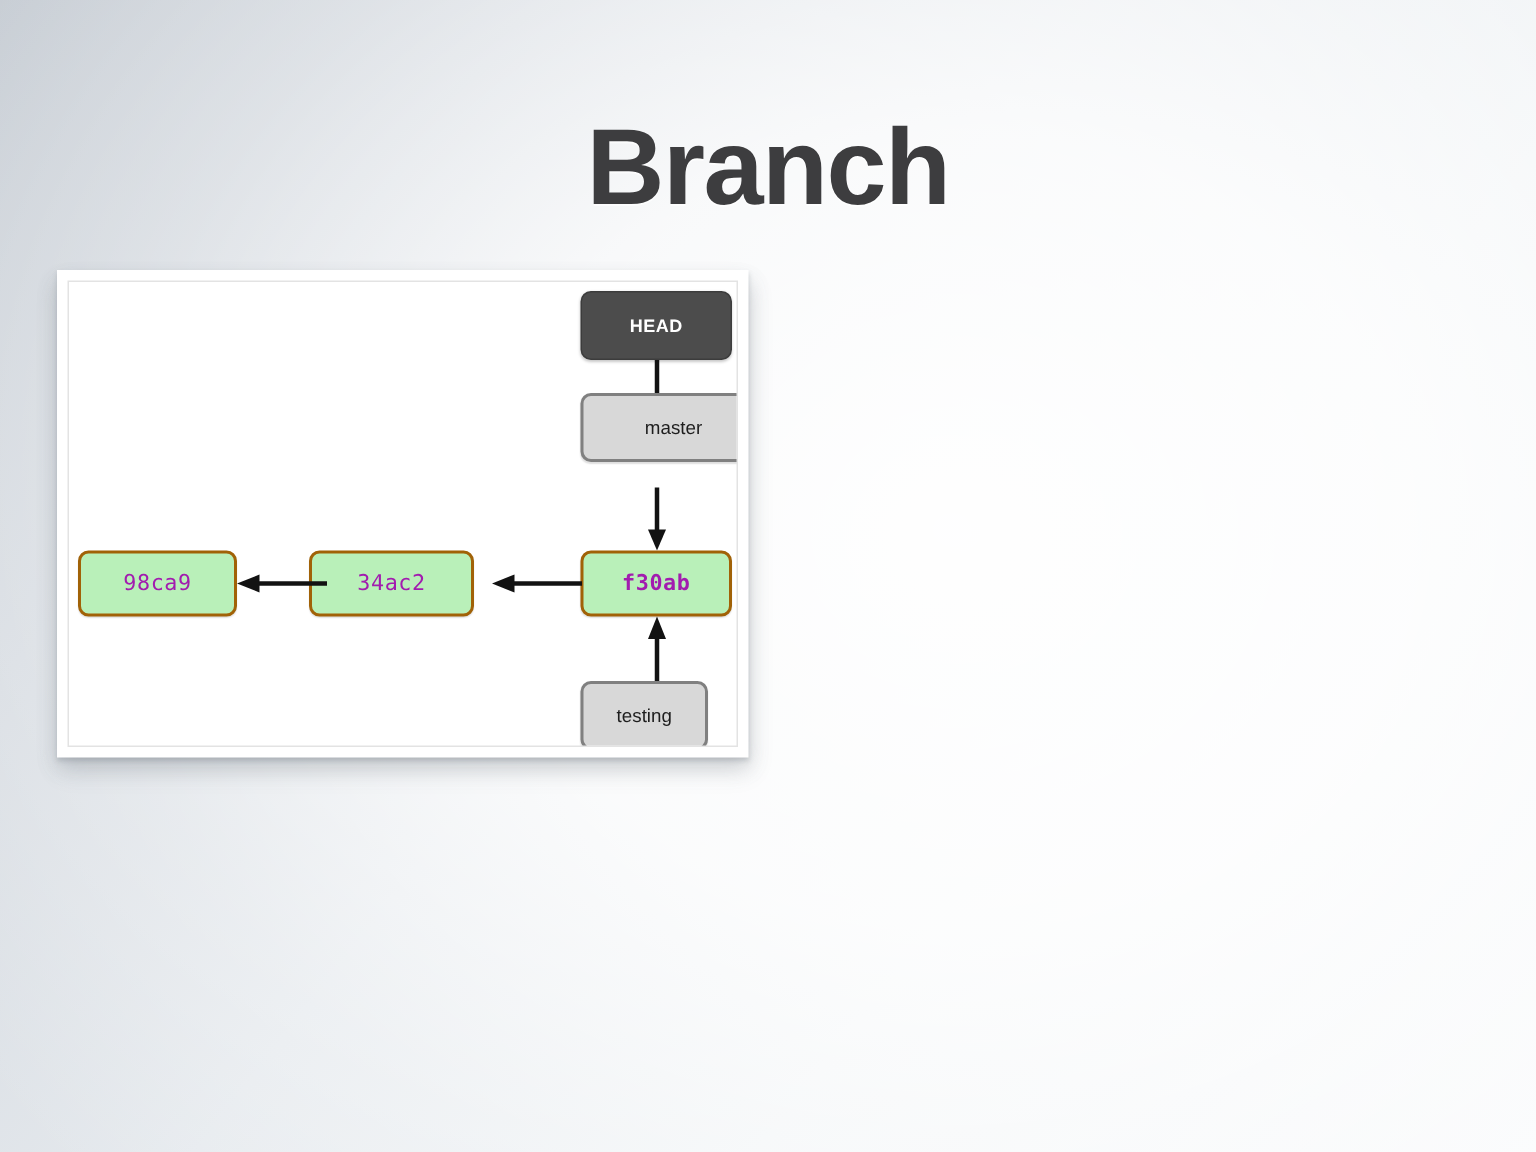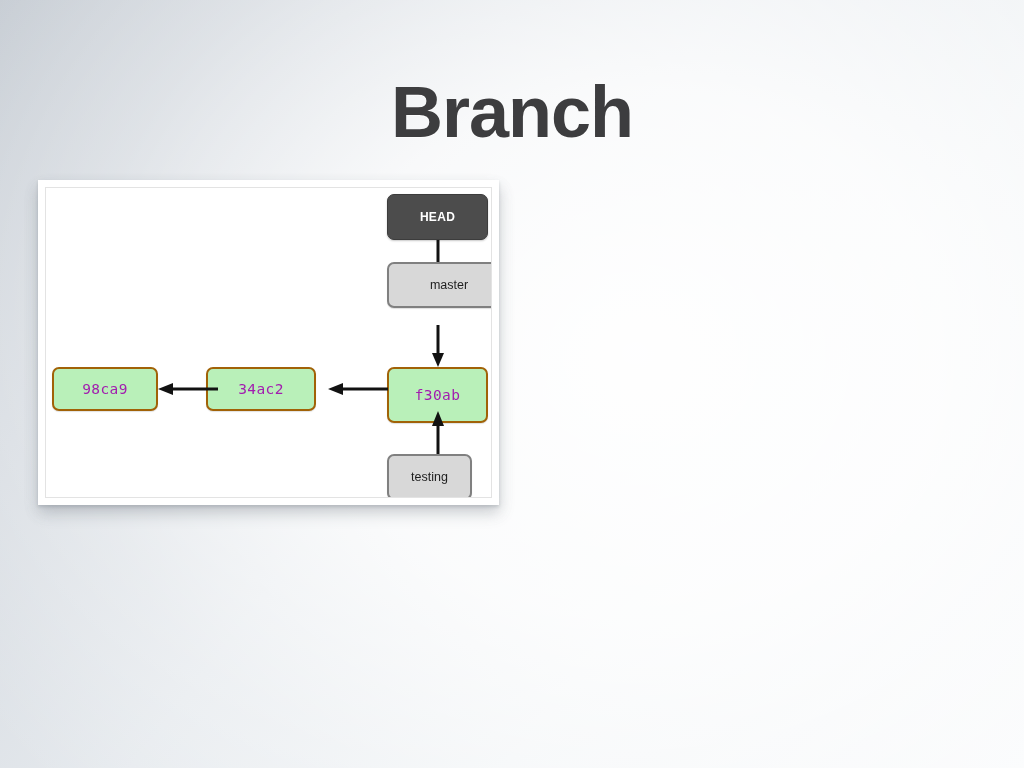--- a/index.html
+++ b/index.html
@@ -161,21 +161,21 @@
 
       <div class="node node-ref" style="left:341px; top:74px; width:124px; height:46px;">
         <span>master</span>
       </div>
 
       <svg class="arrow-svg" style="left:385px; top:137px; width:16px; height:42px;" width="16" height="42" viewBox="0 0 16 42">
         <line class="arrow-line" x1="7" y1="0" x2="7" y2="31"></line>
         <polygon class="arrow-head" points="7,42 1,28 13,28"></polygon>
       </svg>
 
-      <div class="node node-commit" style="left:341px; top:179px; width:101px; height:56px;">
+      <div class="node node-commit" style="left:341px; top:179px; width:101px; height:44px;font-weight:bold;">
         <span>f30ab</span>
       </div>
 
       <svg class="arrow-svg" style="left:282px; top:193px; width:60px; height:16px;" width="60" height="16" viewBox="0 0 60 16">
         <line class="arrow-line" x1="60" y1="8" x2="14" y2="8"></line>
         <polygon class="arrow-head" points="0,8 15,2 15,14"></polygon>
       </svg>
 
       <div class="node node-commit" style="left:160px; top:179px; width:110px; height:44px;">
         <span>34ac2</span>

